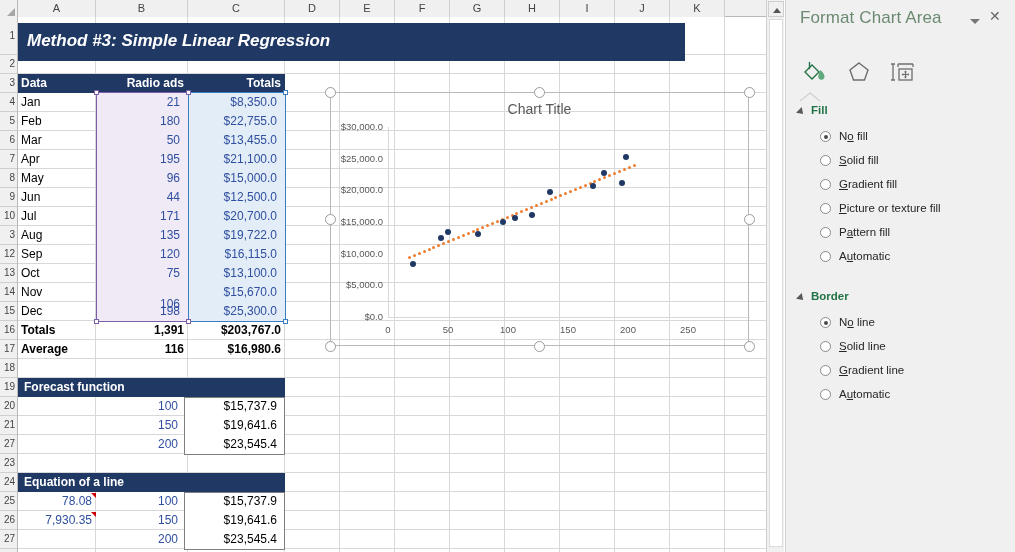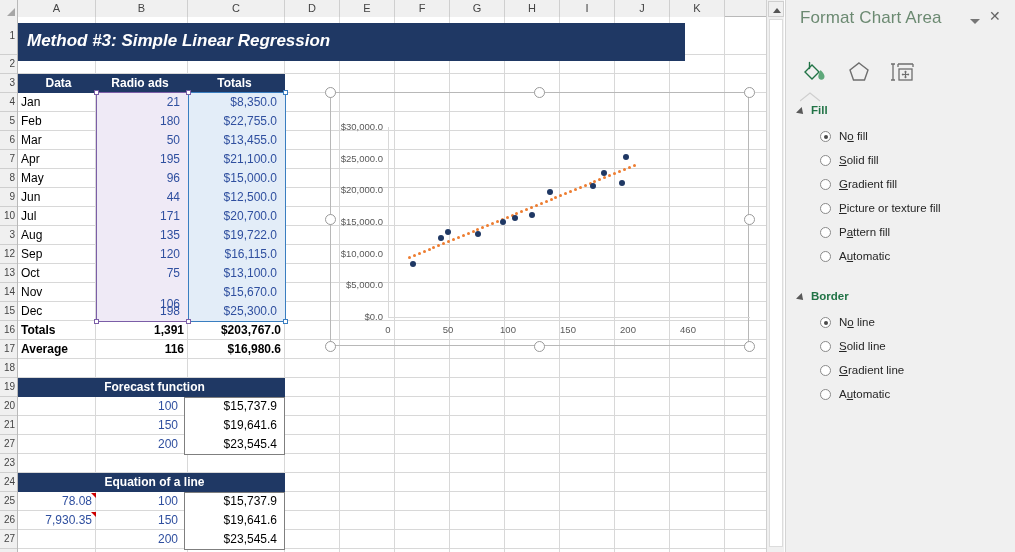--- a/index.html
+++ b/index.html
@@ -102,21 +102,21 @@
   .title-text {
     font-style: italic; font-weight: bold;
     font-size: 17px; color: #ffffff;
     line-height: 36px; padding-left: 9px;
   }
   .hdr-band {
     position: absolute;
     background: #1f3864;
   }
   .hdr-text {
-    color: #ffffff; font-weight: bold; font-size: 12px; text-align: center;
+    color: #ffffff; font-weight: bold; font-size: 12px;
   }
   .blue-num { color: #2f4f9f; }
   .bold { font-weight: bold; }
   .sel-fill-b { position: absolute; background: #efeaf6; }
   .sel-fill-c { position: absolute; background: #e3edf8; }
   .sel-border { position: absolute; pointer-events: none; }
   .sel-b { border: 1.4px solid #7b5ea7; }
   .sel-c { border: 1.4px solid #3a7ec0; }
   .handle-sq {
     position: absolute; width: 5px; height: 5px;
@@ -486,36 +486,37 @@
           <div class="cell c-right" style="left: 166px; top: 475px; width: 97px;">$15,737.9</div>
           <div class="cell c-right blue-num" style="left: 78px; top: 494px; width: 86px;">150</div>
           <div class="cell c-right" style="left: 166px; top: 494px; width: 97px;">$19,641.6</div>
           <div class="cell c-right blue-num" style="left: 78px; top: 513px; width: 86px;">200</div>
           <div class="cell c-right" style="left: 166px; top: 513px; width: 97px;">$23,545.4</div>
         </div>
     </div>
 
     <div id="chart-wrap">
       <div id="chart-frame"></div>
+      <div id="chart-title">Chart Title</div>
       <div id="plot-layer" style="left: 0px; top: 0px; width: 419px; height: 254px; position: absolute;">
           <div class="axis-line" style="left: 58px; top: 35px; width: 1px; height: 190px;"></div>
           <div class="axis-line" style="left: 58px; top: 225px; width: 362px; height: 1px;"></div>
           <div class="ytick" style="left: 0px; width: 53px; top: 219px;">$0.0</div>
           <div class="ytick" style="left: 0px; width: 53px; top: 187.333px;">$5,000.0</div>
           <div class="ytick" style="left: 0px; width: 53px; top: 155.667px;">$10,000.0</div>
           <div class="ytick" style="left: 0px; width: 53px; top: 124px;">$15,000.0</div>
           <div class="ytick" style="left: 0px; width: 53px; top: 92.3333px;">$20,000.0</div>
           <div class="ytick" style="left: 0px; width: 53px; top: 60.6667px;">$25,000.0</div>
           <div class="ytick" style="left: 0px; width: 53px; top: 29px;">$30,000.0</div>
           <div class="xtick" style="left: 38px; width: 40px; top: 232px;">0</div>
           <div class="xtick" style="left: 98px; width: 40px; top: 232px;">50</div>
           <div class="xtick" style="left: 158px; width: 40px; top: 232px;">100</div>
           <div class="xtick" style="left: 218px; width: 40px; top: 232px;">150</div>
           <div class="xtick" style="left: 278px; width: 40px; top: 232px;">200</div>
-          <div class="xtick" style="left: 338px; width: 40px; top: 232px;">460</div>
+          <div class="xtick" style="left: 338px; width: 40px; top: 232px;">250</div>
           <div class="trend-dot" style="left: 78.1px; top: 164.374px; background: rgb(237, 125, 49);"></div>
           <div class="trend-dot" style="left: 82.9783px; top: 162.363px; background: rgb(237, 125, 49);"></div>
           <div class="trend-dot" style="left: 87.8565px; top: 160.353px; background: rgb(237, 125, 49);"></div>
           <div class="trend-dot" style="left: 92.7348px; top: 158.343px; background: rgb(237, 125, 49);"></div>
           <div class="trend-dot" style="left: 97.613px; top: 156.333px; background: rgb(237, 125, 49);"></div>
           <div class="trend-dot" style="left: 102.491px; top: 154.323px; background: rgb(237, 125, 49);"></div>
           <div class="trend-dot" style="left: 107.37px; top: 152.313px; background: rgb(237, 125, 49);"></div>
           <div class="trend-dot" style="left: 112.248px; top: 150.303px; background: rgb(237, 125, 49);"></div>
           <div class="trend-dot" style="left: 117.126px; top: 148.292px; background: rgb(237, 125, 49);"></div>
           <div class="trend-dot" style="left: 122.004px; top: 146.282px; background: rgb(237, 125, 49);"></div>

